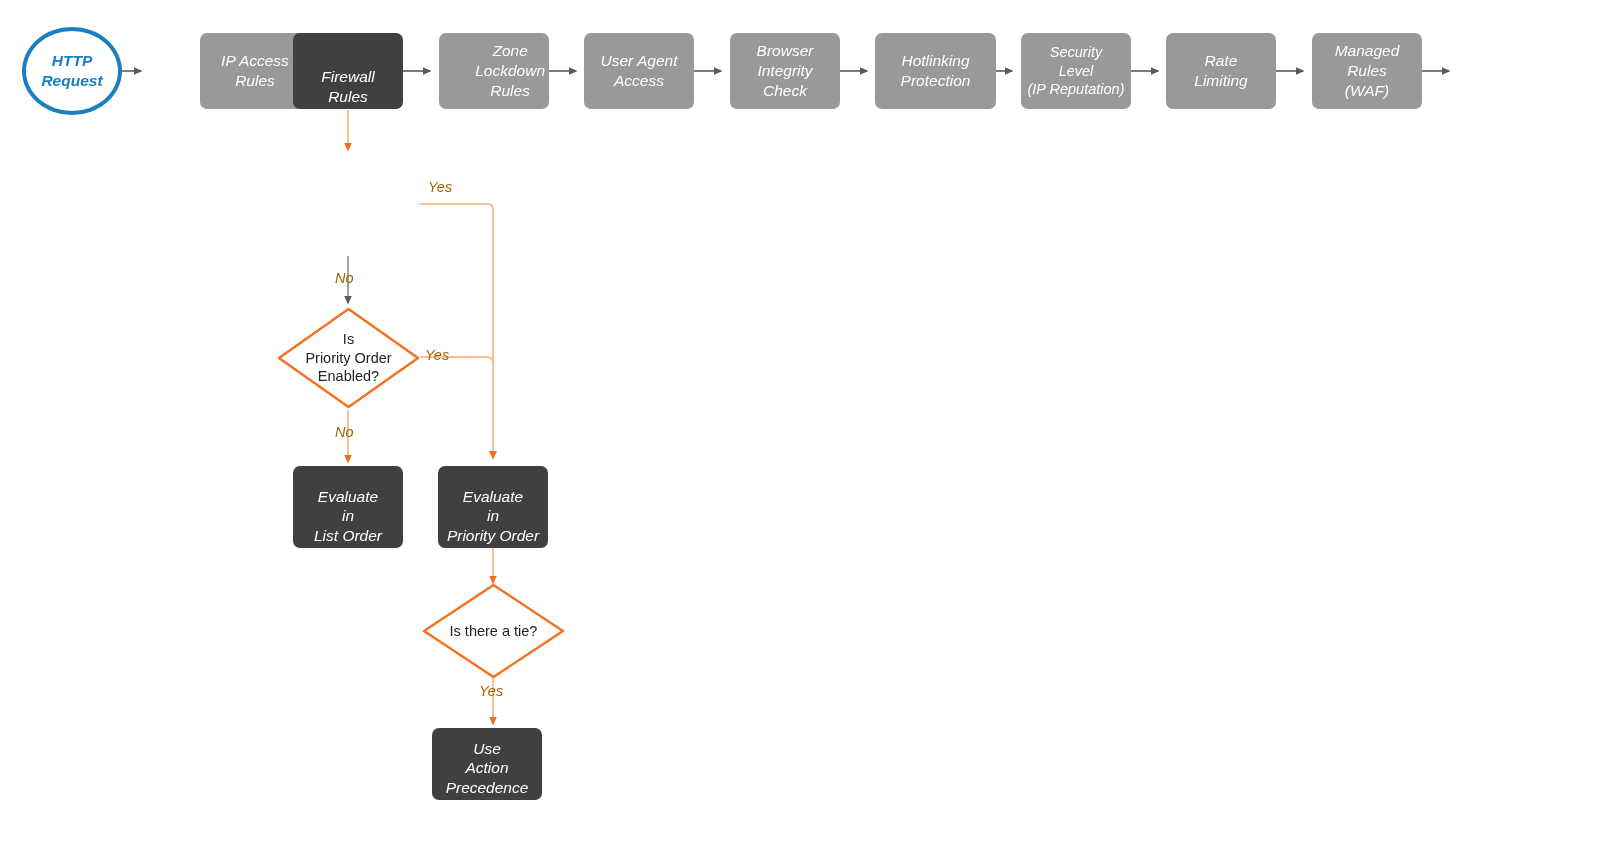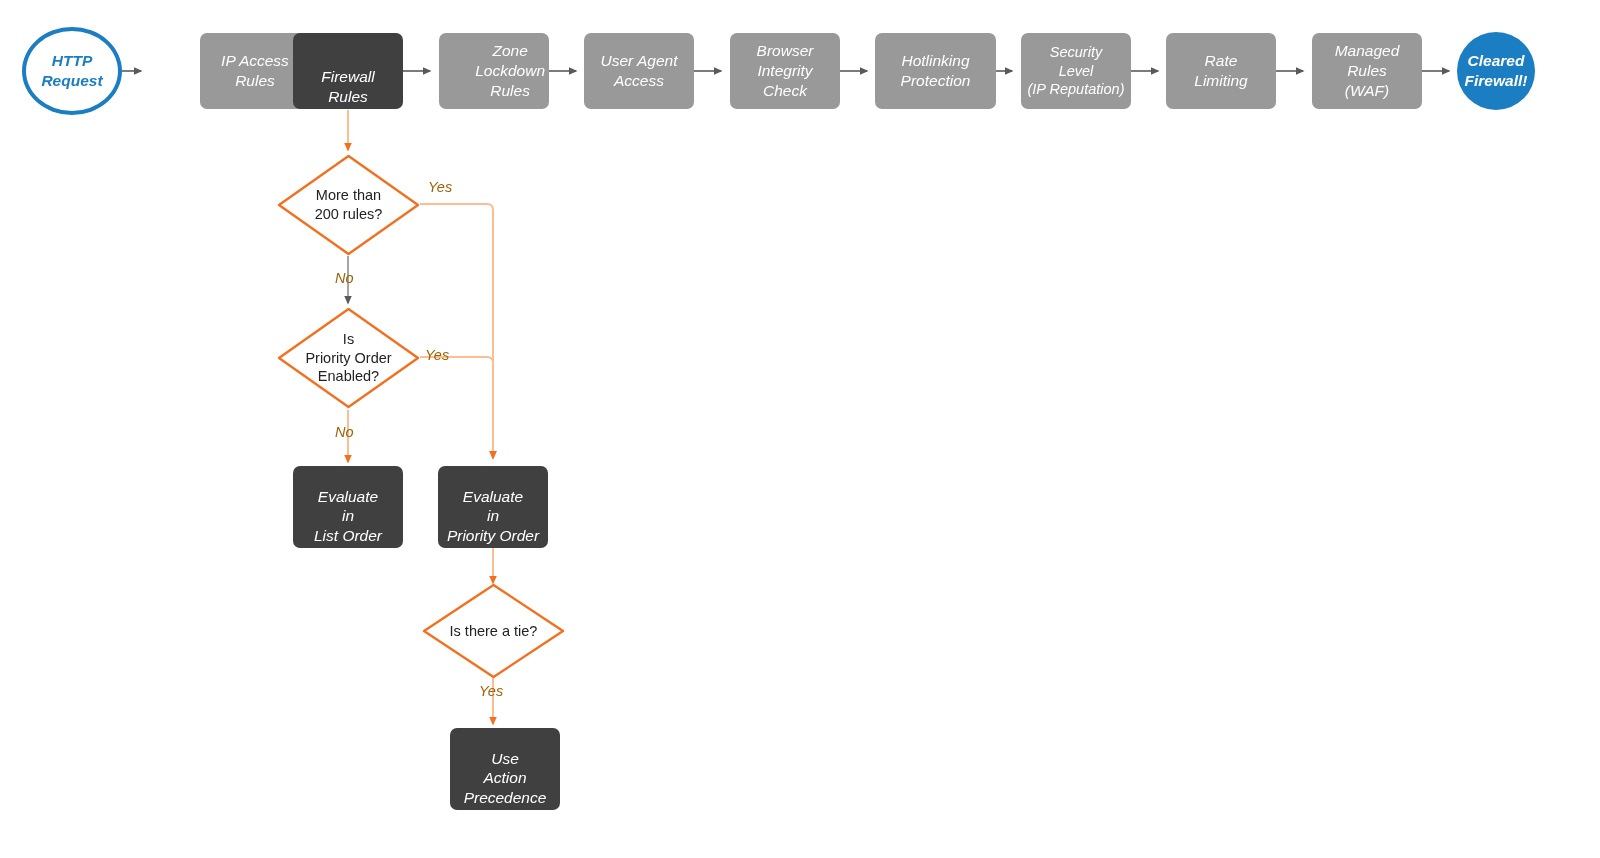--- a/index.html
+++ b/index.html
@@ -183,32 +183,21 @@
 Level
 (IP Reputation)</span>
   </div>
 
   <div class="node box gray" style="left:1312px; top:33px; width:110px; height:76px;">
     <span>Managed
 Rules
 (WAF)</span>
   </div>
 
-  <div class="node circle end" style="left:1457px; top:32px; width:78px; height:78px;">
-    <span>Cleared
-Firewall!</span>
-  </div>
-
-  <div class="diamond-wrap" style="left:277px; top:154px; width:143px; height:102px;">
-    <svg width="143" height="102" viewBox="0 0 143 102" xmlns="http://www.w3.org/2000/svg">
-      <path d="M71.5,2 L141,51 L71.5,100 L2,51 Z" fill="#ffffff" stroke="#F4701E" stroke-width="2.4" stroke-linejoin="round"></path>
-    </svg>
-    <div class="diamond-label">More than
-200 rules?</div>
-  </div>
+
 
   <div class="diamond-wrap" style="left:277px; top:307px; width:143px; height:102px;">
     <svg width="143" height="102" viewBox="0 0 143 102" xmlns="http://www.w3.org/2000/svg">
       <path d="M71.5,2 L141,51 L71.5,100 L2,51 Z" fill="#ffffff" stroke="#F4701E" stroke-width="2.4" stroke-linejoin="round"></path>
     </svg>
     <div class="diamond-label">Is
 Priority Order
 Enabled?</div>
   </div>
 
@@ -224,21 +213,21 @@
 in
 List Order</span>
   </div>
 
   <div class="node box orange" style="left:438px; top:466px; width:110px; height:82px;">
     <span>Evaluate
 in
 Priority Order</span>
   </div>
 
-  <div class="node box orange" style="left:450px; top:728px; width:110px; height:82px;">
+  <div class="node box orange" style="left:432px; top:728px; width:110px; height:72px;">
     <span>Use
 Action
 Precedence</span>
   </div>
 
   <div class="edge-label" style="left:428px; top:179px;">Yes</div>
 
   <div class="edge-label" style="left:335px; top:270px;">No</div>
 
   <div class="edge-label" style="left:425px; top:347px;">Yes</div>

